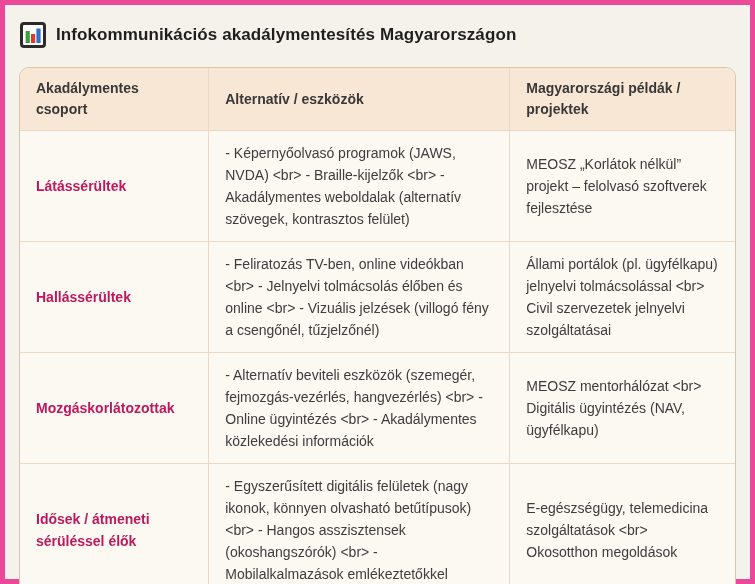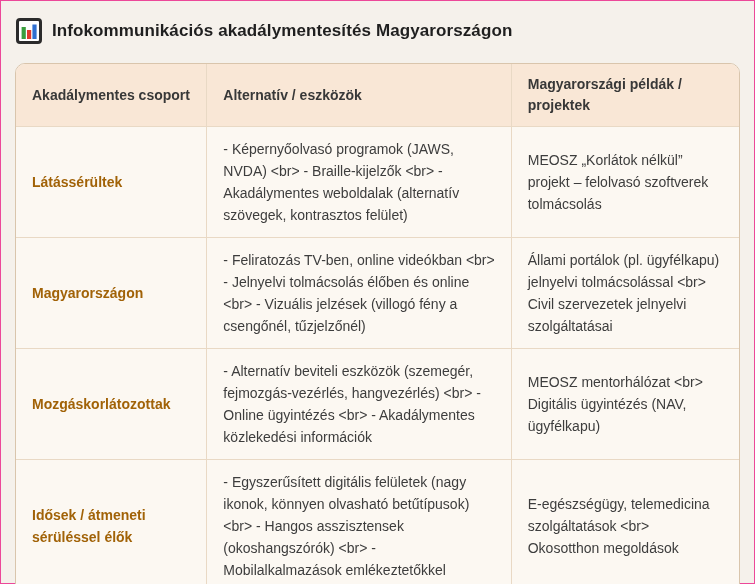--- a/index.html
+++ b/index.html
@@ -8,21 +8,21 @@
     width: 755px;
     height: 584px;
     background: #ffffff;
     font-family: "Liberation Sans", "DejaVu Sans", sans-serif;
   }
   .page {
     width: 755px;
     height: 584px;
     background: #f5f1eb;
     padding: 13px 14px 14px 14px;
-    border: 1px solid #ec4899;
+    border: 5px solid #ec4899;
   }
   .title-bar {
     display: flex;
     align-items: center;
     gap: 10px;
     height: 34px;
     margin-bottom: 15px;
     padding-left: 1px;
   }
   .title-icon { width: 26px; height: 26px; flex: 0 0 auto; display: block; }
@@ -63,21 +63,21 @@
   }
   .acc-table tbody td {
     background: #fcf8f2;
     color: #3d3d3d;
     font-size: 14px;
     font-weight: 400;
     line-height: 22px;
     padding: 11px 16px;
   }
   .acc-table tbody td.group-cell {
-    color: #a16207;
+    color: #be185d;
     font-weight: 700;
   }
   col.c1 { width: 26.4%; }
   col.c2 { width: 42.1%; }
   col.c3 { width: 31.5%; }
 </style>
 </head>
 <body>
 
 <div class="page">
@@ -103,24 +103,24 @@
         <tr>
           <th>Akadálymentes csoport</th>
           <th>Alternatív / eszközök</th>
           <th>Magyarországi példák / projektek</th>
         </tr>
       </thead>
       <tbody>
         <tr>
           <td class="group-cell">Látássérültek</td>
           <td>- Képernyőolvasó programok (JAWS, NVDA) &lt;br&gt; - Braille-kijelzők &lt;br&gt; - Akadálymentes weboldalak (alternatív szövegek, kontrasztos felület)</td>
-          <td>MEOSZ „Korlátok nélkül” projekt – felolvasó szoftverek tolmácsolás</td>
+          <td>MEOSZ „Korlátok nélkül” projekt – felolvasó szoftverek fejlesztése</td>
         </tr>
         <tr>
-          <td class="group-cell">Magyarországon</td>
+          <td class="group-cell">Hallássérültek</td>
           <td>- Feliratozás TV-ben, online videókban &lt;br&gt; - Jelnyelvi tolmácsolás élőben és online &lt;br&gt; - Vizuális jelzések (villogó fény a csengőnél, tűzjelzőnél)</td>
           <td>Állami portálok (pl. ügyfélkapu) jelnyelvi tolmácsolással &lt;br&gt; Civil szervezetek jelnyelvi szolgáltatásai</td>
         </tr>
         <tr>
           <td class="group-cell">Mozgáskorlátozottak</td>
           <td>- Alternatív beviteli eszközök (szemegér, fejmozgás-vezérlés, hangvezérlés) &lt;br&gt; - Online ügyintézés &lt;br&gt; - Akadálymentes közlekedési információk</td>
           <td>MEOSZ mentorhálózat &lt;br&gt; Digitális ügyintézés (NAV, ügyfélkapu)</td>
         </tr>
         <tr>
           <td class="group-cell">Idősek / átmeneti sérüléssel élők</td>

